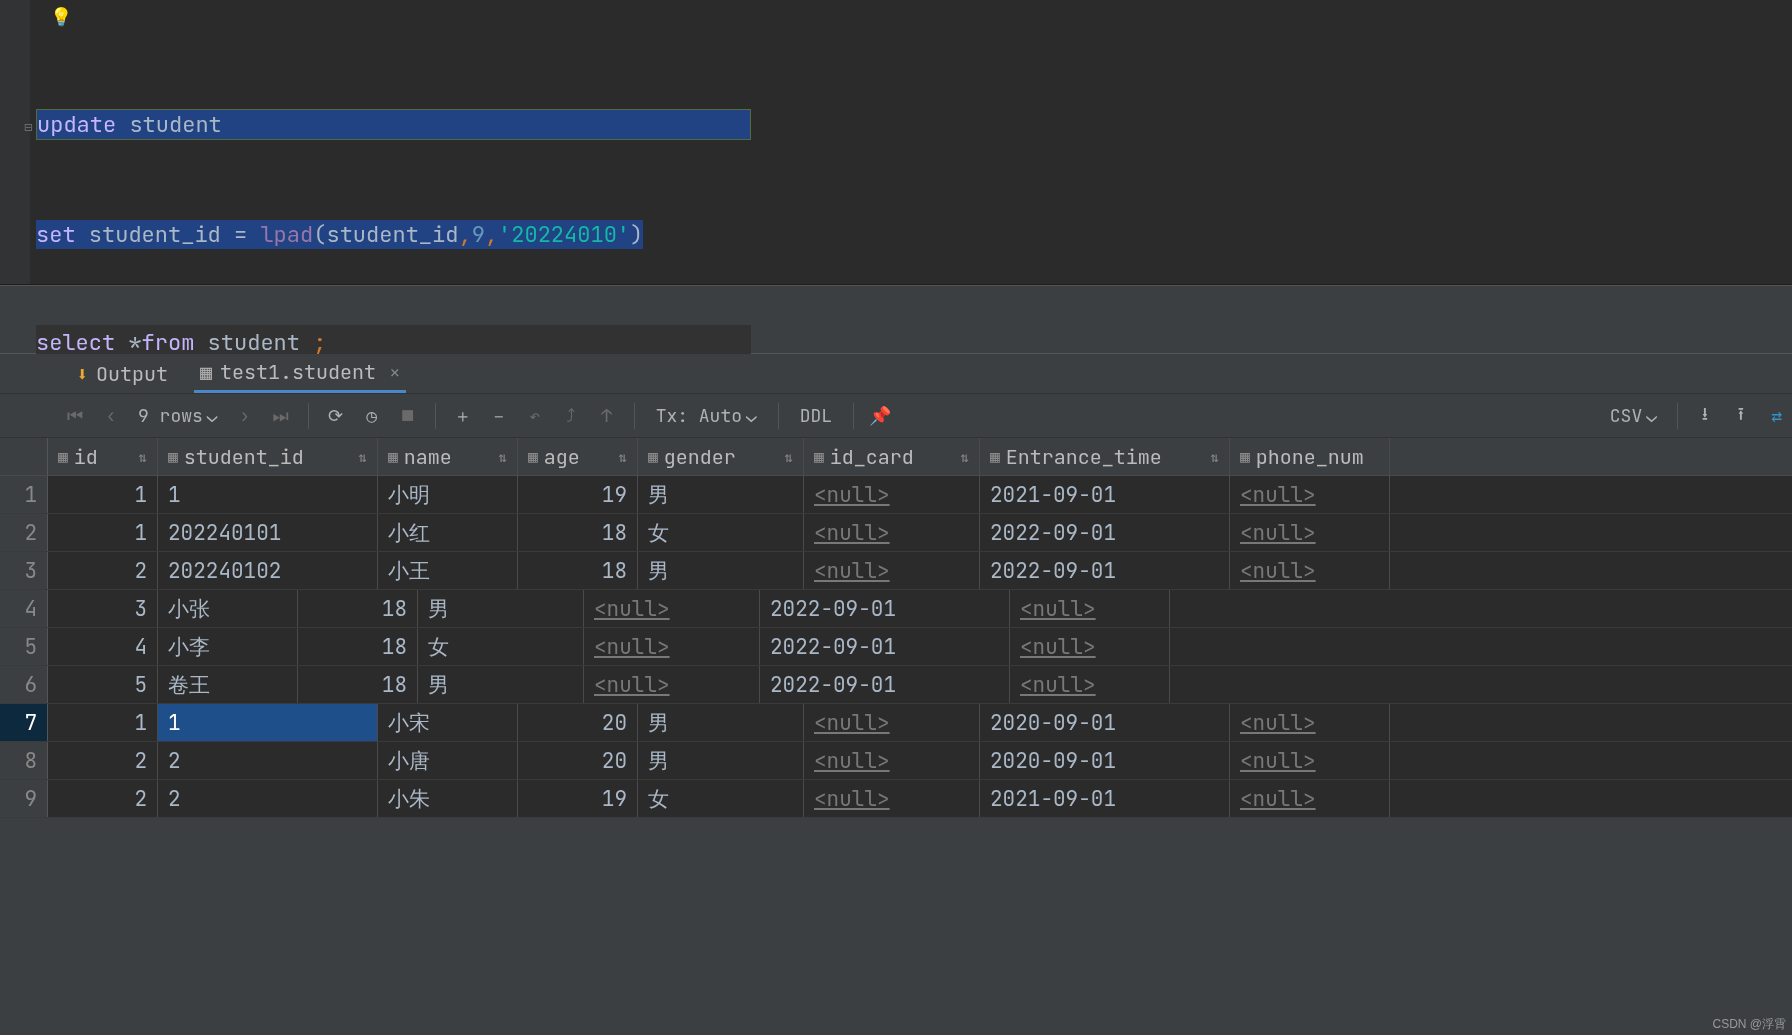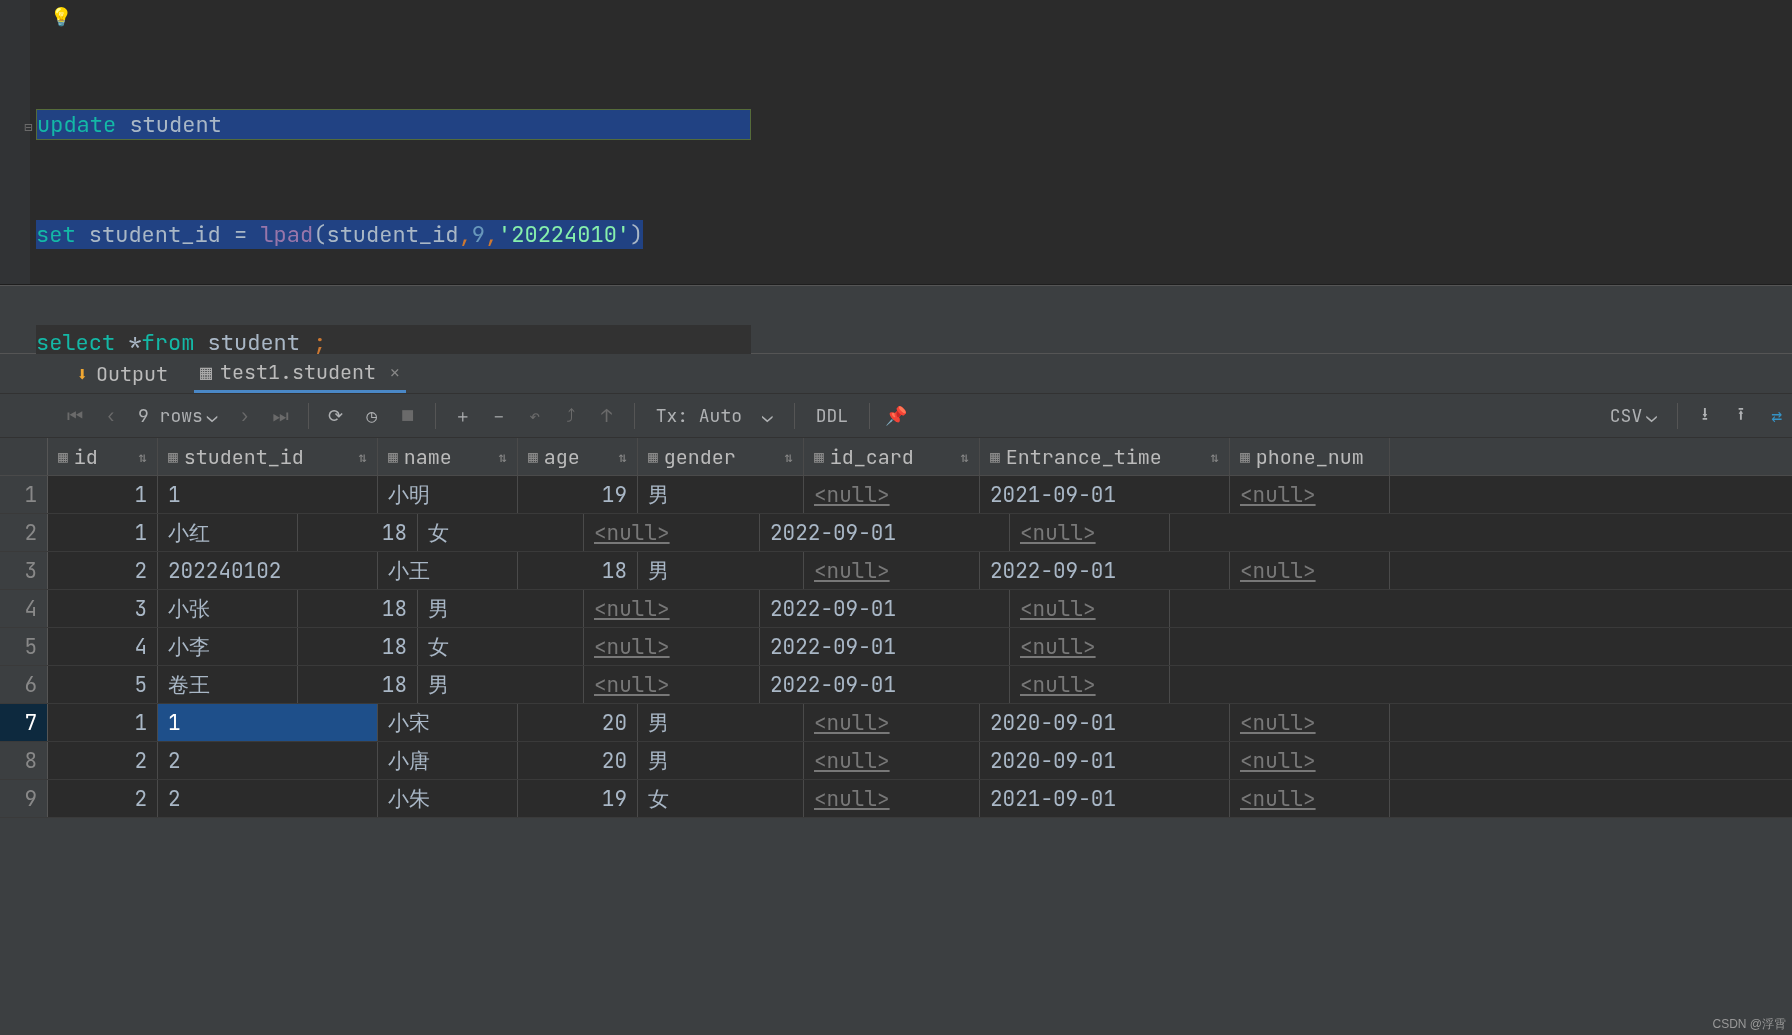--- a/index.html
+++ b/index.html
@@ -41,23 +41,23 @@
     position: absolute;
     left: 36px;
     top: 35px;
     font-size: 22px;
     line-height: 36px;
     white-space: pre;
   }
   .code .line { display:block; }
   .hl-select { background: #214283; display: inline; padding: 0; }
   .green-box { border: 1px solid #556b3a; }
-  .kw { color: #14b8a6; }
+  .kw { color: #c4b5fd; }
   .fn { color: #9876aa; }
-  .str { color: #86efac; }
+  .str { color: #14b8a6; }
   .num { color: #6897bb; }
   .op { color: #cc7832; }
   .plain { color: #a9b7c6; }
   .caret-line { background: #323232; width: 100%; }
 
   .gap {
     height: 69px;
     background: #3c3f41;
     border-top: 1px solid #555;
     border-bottom: 1px solid #555;
@@ -110,21 +110,21 @@
     align-items: center;
     justify-content: center;
     min-width: 30px;
     height: 30px;
     color: #afb1b3;
     cursor: pointer;
   }
   .tb-btn.disabled { color: #6a6a6a; }
   .tb-sep { width: 1px; height: 26px; background: #555; margin: 0 6px; }
   .rows-label { padding: 0 6px; font-size: 18px; display: flex; align-items: center; gap: 4px; }
-  .tx-auto { display:flex; align-items:center; gap:20px; padding:0 8px; border: 1px solid transparent; }
+  .tx-auto { display:flex; align-items:center; gap:4px; padding:0 8px; border: 1px solid transparent; }
   .csv { margin-left: auto; display:flex; align-items:center; gap:4px; padding-right: 8px; }
 
   .pin { color: #afb1b3; }
 
   .grid {
     position: relative;
     font-size: 21px;
     overflow: hidden;
   }
   .grid-row {
@@ -289,20 +289,21 @@
           <div class="cell c-name">小明</div>
           <div class="cell c-age">19</div>
           <div class="cell c-gender">男</div>
           <div class="cell c-idcard null">&lt;null&gt;</div>
           <div class="cell c-entrance">2021-09-01</div>
           <div class="cell c-phone null">&lt;null&gt;</div>
         </div>
         <div class="grid-row">
           <div class="cell rownum">2</div>
           <div class="cell c-id">1</div>
+          <div class="cell c-sid">202240101</div>
           <div class="cell c-name">小红</div>
           <div class="cell c-age">18</div>
           <div class="cell c-gender">女</div>
           <div class="cell c-idcard null">&lt;null&gt;</div>
           <div class="cell c-entrance">2022-09-01</div>
           <div class="cell c-phone null">&lt;null&gt;</div>
         </div>
         <div class="grid-row">
           <div class="cell rownum">3</div>
           <div class="cell c-id">2</div>

